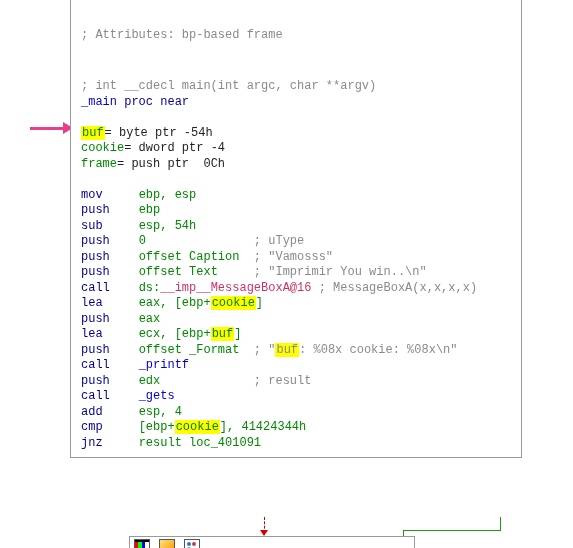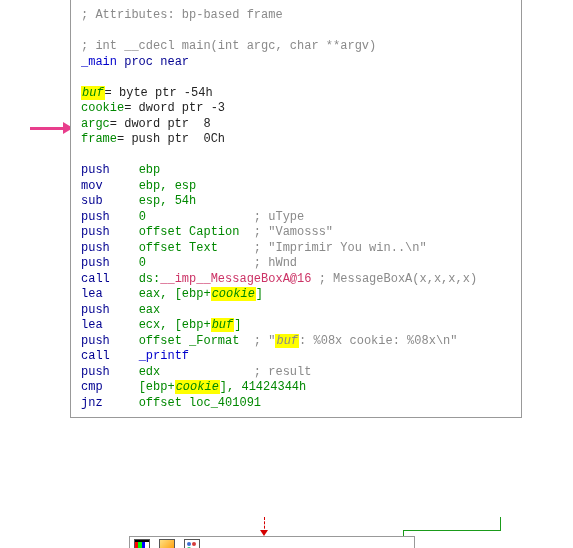--- a/index.html
+++ b/index.html
@@ -21,29 +21,28 @@
     padding: 8px 10px 6px 10px;
     border: 1px solid #999;
     border-top: none;
     background: #fff;
   }
   .line {
     white-space: pre;
     line-height: 15.5px;
     height: 15.5px;
   }
-  .comment { color: #8a8a8a; }
+  .comment { color: #8a8a8a; margin-top: 20px; }
   .blue { color: #0000cc; }
   .dkblue { color: #000090; }
   .green { color: #008800; }
   .black { color: #222; }
   .hl {
     background: #ffff00;
     padding: 0 1px;
-    font-style: italic;
   }
   .arrow {
     position: absolute;
     left: 30px;
     top: 122px;
     width: 42px;
     height: 12px;
   }
   .arrow-line {
     position: absolute;
@@ -149,40 +148,40 @@
   <div class="arrow-head"></div>
 </div>
 
 <div class="code-box">
 <div class="line comment">; Attributes: bp-based frame</div>
 <div class="line">&nbsp;</div>
 <div class="line comment">; int __cdecl main(int argc, char **argv)</div>
 <div class="line"><span class="blue">_main</span><span class="dkblue"> proc near</span></div>
 <div class="line">&nbsp;</div>
 <div class="line"><span class="green hl">buf</span><span class="black">= byte ptr -54h</span></div>
-<div class="line"><span class="green">cookie</span><span class="black">= dword ptr -3</span></div>
-<div class="line"><span class="green">argc</span><span class="black">= dword ptr  8</span></div>
+<div class="line"><span class="green">cookie</span><span class="black">= dword ptr -4</span></div>
 <div class="line"><span class="green">frame</span><span class="black">= push ptr  0Ch</span></div>
 <div class="line">&nbsp;</div>
+<div class="line"><span class="dkblue">mov</span><span class="black">     </span><span class="green">ebp, esp</span></div>
 <div class="line"><span class="dkblue">push</span><span class="black">    </span><span class="green">ebp</span></div>
-<div class="line"><span class="dkblue">mov</span><span class="black">     </span><span class="green">ebp, esp</span></div>
 <div class="line"><span class="dkblue">sub</span><span class="black">     </span><span class="green">esp, 54h</span></div>
 <div class="line"><span class="dkblue">push</span><span class="black">    </span><span class="green">0</span><span class="black">               </span><span class="comment">; uType</span></div>
 <div class="line"><span class="dkblue">push</span><span class="black">    </span><span class="green">offset Caption</span><span class="black">  </span><span class="comment">; "Vamosss"</span></div>
 <div class="line"><span class="dkblue">push</span><span class="black">    </span><span class="green">offset Text</span><span class="black">     </span><span class="comment">; "Imprimir You win..\n"</span></div>
-<div class="line"><span class="dkblue">push</span><span class="black">    </span><span class="green">0</span><span class="black">               </span><span class="comment">; hWnd</span></div>
 <div class="line"><span class="dkblue">call</span><span class="black">    </span><span class="green">ds:</span><span style="color:#cc3366">__imp__MessageBoxA@16</span><span class="comment"> ; MessageBoxA(x,x,x,x)</span></div>
 <div class="line"><span class="dkblue">lea</span><span class="black">     </span><span class="green">eax, [ebp+</span><span class="green hl">cookie</span><span class="green">]</span></div>
 <div class="line"><span class="dkblue">push</span><span class="black">    </span><span class="green">eax</span></div>
 <div class="line"><span class="dkblue">lea</span><span class="black">     </span><span class="green">ecx, [ebp+</span><span class="green hl">buf</span><span class="green">]</span></div>
 <div class="line"><span class="dkblue">push</span><span class="black">    </span><span class="green">offset _Format</span><span class="black">  </span><span class="comment">; "</span><span class="comment hl">buf</span><span class="comment">: %08x cookie: %08x\n"</span></div>
 <div class="line"><span class="dkblue">call</span><span class="black">    </span><span class="blue">_printf</span></div>
 <div class="line"><span class="dkblue">push</span><span class="black">    </span><span class="green">edx</span><span class="black">             </span><span class="comment">; result</span></div>
+<div class="line"><span class="dkblue">call</span><span class="black">    </span><span class="blue">_gets</span></div>
+<div class="line"><span class="dkblue">add</span><span class="black">     </span><span class="green">esp, 4</span></div>
 <div class="line"><span class="dkblue">cmp</span><span class="black">     </span><span class="green">[ebp+</span><span class="green hl">cookie</span><span class="green">], 41424344h</span></div>
-<div class="line"><span class="dkblue">jnz</span><span class="black">     </span><span class="green">offset loc_401091</span></div>
+<div class="line"><span class="dkblue">jnz</span><span class="black">     </span><span class="green">result loc_401091</span></div>
 </div>
 
 <div class="flow-red"></div>
 <div class="flow-red-head"></div>
 <div class="flow-green-v1"></div>
 <div class="flow-green-h"></div>
 <div class="flow-green-v2"></div>
 
 <div class="small-box">
   <span class="mini-icon ic1"></span>

